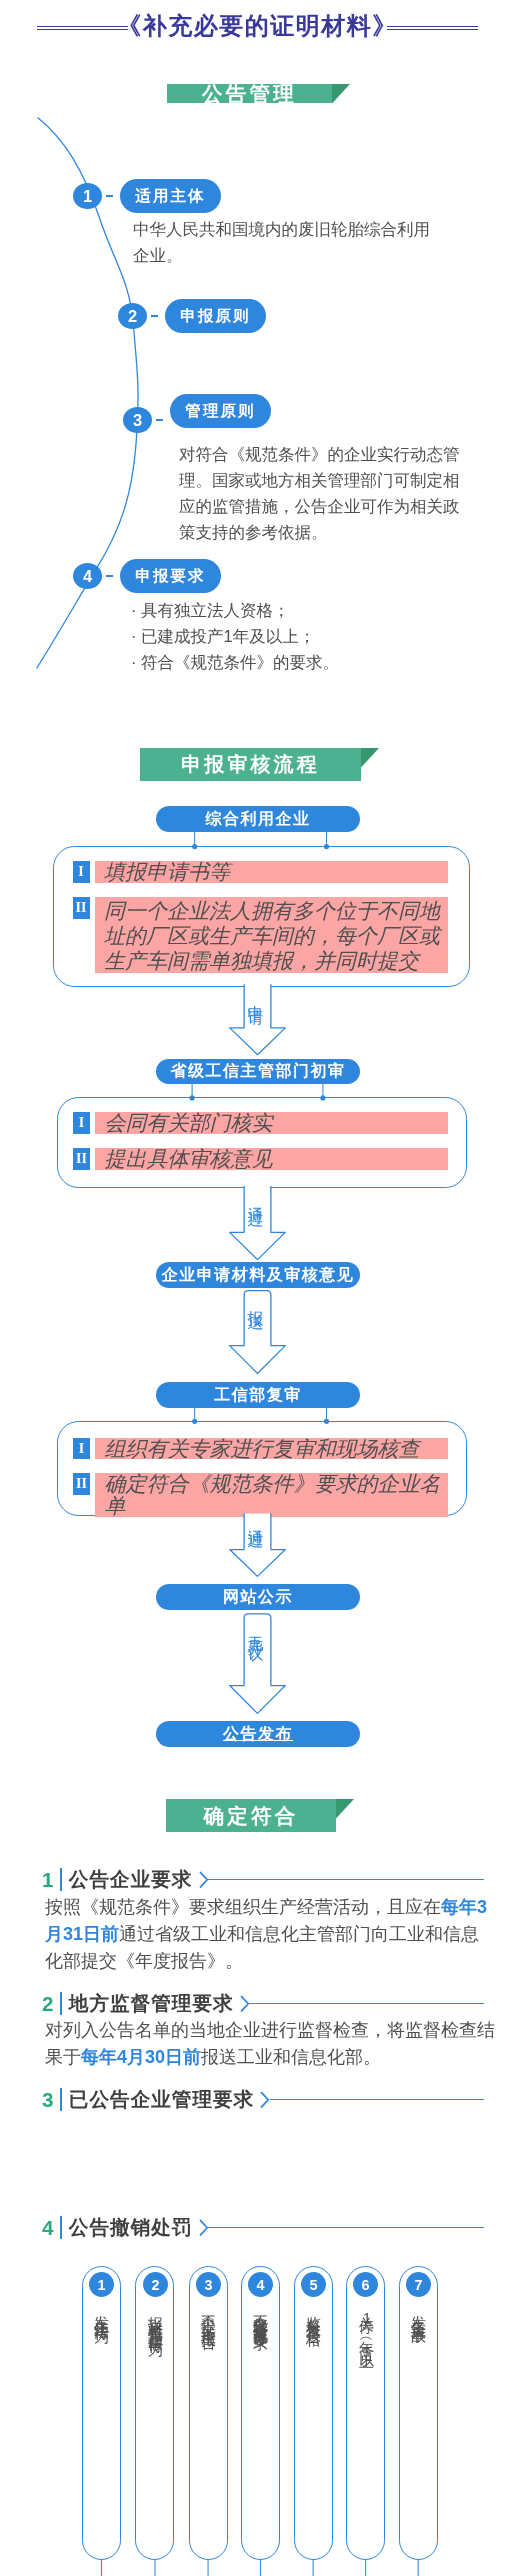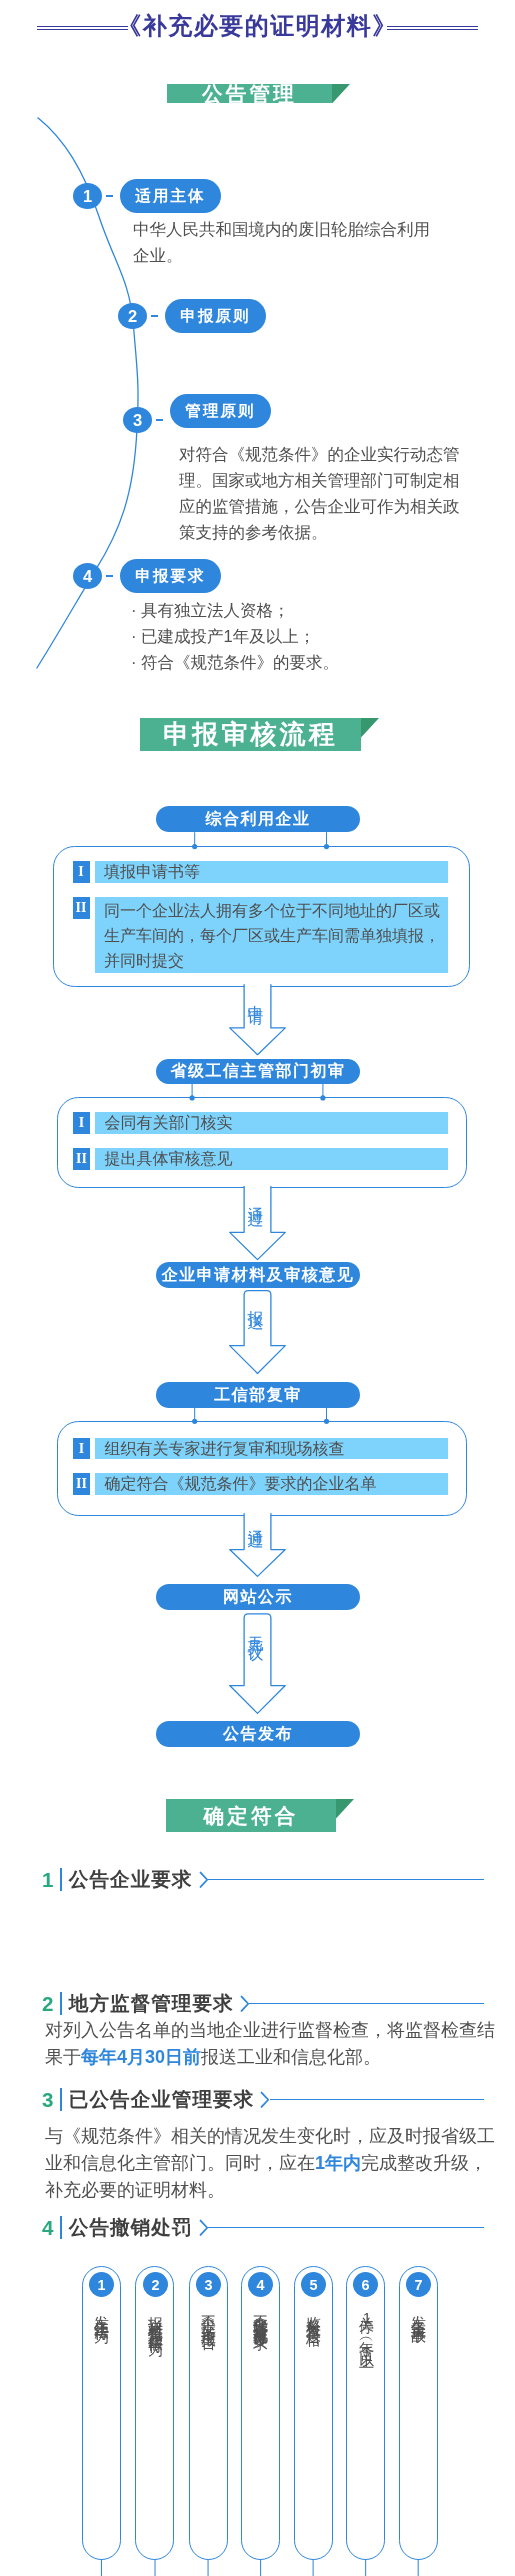--- a/index.html
+++ b/index.html
@@ -27,22 +27,22 @@
   
   .fpill{position:absolute;left:156px;width:204px;height:26px;border-radius:13.4px;background:#2E86DD;
     color:#fff;font-weight:bold;font-size:16px;display:flex;align-items:center;justify-content:center;
     letter-spacing:1.5px;z-index:2;}
   
   .flowbox{position:absolute;background:#fff;border:1.3px solid #2E86DD;border-radius:21.6px;
     box-sizing:border-box;z-index:1;}
   .frow{display:flex;align-items:flex-start;}
   .badge{flex:0 0 17px;height:21.6px;background:#2E86DD;color:#fff;text-align:center;
     font-family:"Liberation Serif", serif;font-weight:bold;font-size:14px;line-height:21.6px;margin-right:5.2px;}
-  .graybar{flex:1;background:#7dd3fc;color:#4F4F4F;font-size:16px;line-height:21.6px;
-    padding:0 0 0 9.3px;min-height:21.6px;}
+  .graybar{flex:1;background:#fca5a5;color:#4F4F4F;font-size:21px;line-height:21.6px;
+    padding:0 0 0 9.3px;min-height:21.6px;font-style:italic;}
   .graybar.multi{line-height:25px;padding:0.5px 7.2px 0.5px 9.3px;}
   .vlabel{position:absolute;left:249px;width:16.5px;writing-mode:vertical-rl;text-orientation:upright;
     color:#2E86DD;font-size:16px;font-weight:500;letter-spacing:3.6px;z-index:10;text-align:center;}
   
   .sv-head{position:absolute;left:41px;width:443px;height:29px;display:flex;align-items:center;z-index:2;}
   .sv-num{color:#2AA87E;font-size:20.6px;font-weight:bold;margin-right:5.2px;min-width:13.4px;text-align:center;}
   .sv-bar{width:2.1px;height:23px;background:#2E86DD;margin-right:7.2px;}
   .sv-title{color:#3F3F3F;font-size:19.6px;font-weight:bold;letter-spacing:1px;margin-right:6.2px;white-space:nowrap;}
   .sv-chev{flex:0 0 auto;margin-right:-1px;}
   .sv-line{flex:1;height:1.5px;background:#2E86DD;}
@@ -93,21 +93,21 @@
 
   <div class="ncircle" style="left:73px;top:563px;">4</div>
   <div class="ndash" style="left:106px;top:575px;"></div>
   <div class="npill" style="left:120px;top:559px;width:101px;">申报要求</div>
   <div class="nbody" style="left:131px;top:597px;width:330px;">
     <div>· 具有独立法人资格；</div>
     <div>· 已建成投产1年及以上；</div>
     <div>· 符合《规范条件》的要求。</div>
   </div>
 
-  <div class="banner" style="left:140px;top:718px;width:221px;height:33px;font-size:26px;">
+  <div class="banner" style="left:140px;top:748px;width:221px;height:33px;font-size:20px;">
     <span>申报审核流程</span>
     <svg class="fold" width="18" height="19.6" viewBox="0 0 35 38">
         <polygon points="0,0 35,0 0,38" fill="#37976F"></polygon>
       </svg>
   </div>
 
   <div class="fpill" style="top:806px;">综合利用企业</div>
 
   <div class="flowbox" style="left:53px;top:846px;width:417px;height:141px;padding:14.4px 20.6px 0 18.5px;">
     <div class="frow" style="margin-bottom:14.4px;">
@@ -153,38 +153,41 @@
       <div class="graybar">确定符合《规范条件》要求的企业名单</div>
     </div>
   </div>
 
   <div class="vlabel" style="top:1517px;letter-spacing:1.5px;">通过</div>
 
   <div class="fpill" style="top:1584px;">网站公示</div>
 
   <div class="vlabel" style="top:1624px;">无异议</div>
 
-  <div class="fpill" style="top:1721px;">公告发布</div>
+  <div class="fpill" style="top:1721px;text-decoration:underline;">公告发布</div>
 
   <div class="banner" style="left:166px;top:1799px;width:170px;height:33px;font-size:20.6px;">
     <span>确定符合</span>
     <svg class="fold" width="18" height="19.6" viewBox="0 0 35 38">
         <polygon points="0,0 35,0 0,38" fill="#37976F"></polygon>
       </svg>
   </div>
 
   <div class="sv-head" style="top:1865px;">
     <span class="sv-num">1</span>
     <span class="sv-bar"></span>
     <span class="sv-title">公告企业要求</span>
     <svg class="sv-chev" width="10.3" height="17.5" viewBox="0 0 20 34">
         <polyline points="3,3 16,17 3,31" fill="none" stroke="#2E86DD" stroke-width="3.5" stroke-linecap="round" stroke-linejoin="round"></polyline>
       </svg>
     <span class="sv-line"></span>
   </div>
+  <p class="sv-body" style="top:1894px;margin:0;">
+    <span>按照《规范条件》要求组织生产经营活动，且应在</span><span class="hl">每年3月31日前</span><span>通过省级工业和信息化主管部门向工业和信息化部提交《年度报告》。</span>
+  </p>
 
   <div class="sv-head" style="top:1989px;">
     <span class="sv-num">2</span>
     <span class="sv-bar"></span>
     <span class="sv-title">地方监督管理要求</span>
     <svg class="sv-chev" width="10.3" height="17.5" viewBox="0 0 20 34">
         <polyline points="3,3 16,17 3,31" fill="none" stroke="#2E86DD" stroke-width="3.5" stroke-linecap="round" stroke-linejoin="round"></polyline>
       </svg>
     <span class="sv-line"></span>
   </div>
@@ -194,23 +197,20 @@
 
   <div class="sv-head" style="top:2085px;">
     <span class="sv-num">3</span>
     <span class="sv-bar"></span>
     <span class="sv-title">已公告企业管理要求</span>
     <svg class="sv-chev" width="10.3" height="17.5" viewBox="0 0 20 34">
         <polyline points="3,3 16,17 3,31" fill="none" stroke="#2E86DD" stroke-width="3.5" stroke-linecap="round" stroke-linejoin="round"></polyline>
       </svg>
     <span class="sv-line"></span>
   </div>
-  <p class="sv-body" style="top:2123px;margin:0;">
-    <span>与《规范条件》相关的情况发生变化时，应及时报省级工业和信息化主管部门。同时，应在</span><span class="hl">1年内</span><span>完成整改升级，补充必要的证明材料。</span>
-  </p>
 
   <div class="sv-head" style="top:2213px;">
     <span class="sv-num">4</span>
     <span class="sv-bar"></span>
     <span class="sv-title">公告撤销处罚</span>
     <svg class="sv-chev" width="10.3" height="17.5" viewBox="0 0 20 34">
         <polyline points="3,3 16,17 3,31" fill="none" stroke="#2E86DD" stroke-width="3.5" stroke-linecap="round" stroke-linejoin="round"></polyline>
       </svg>
     <span class="sv-line"></span>
   </div>

